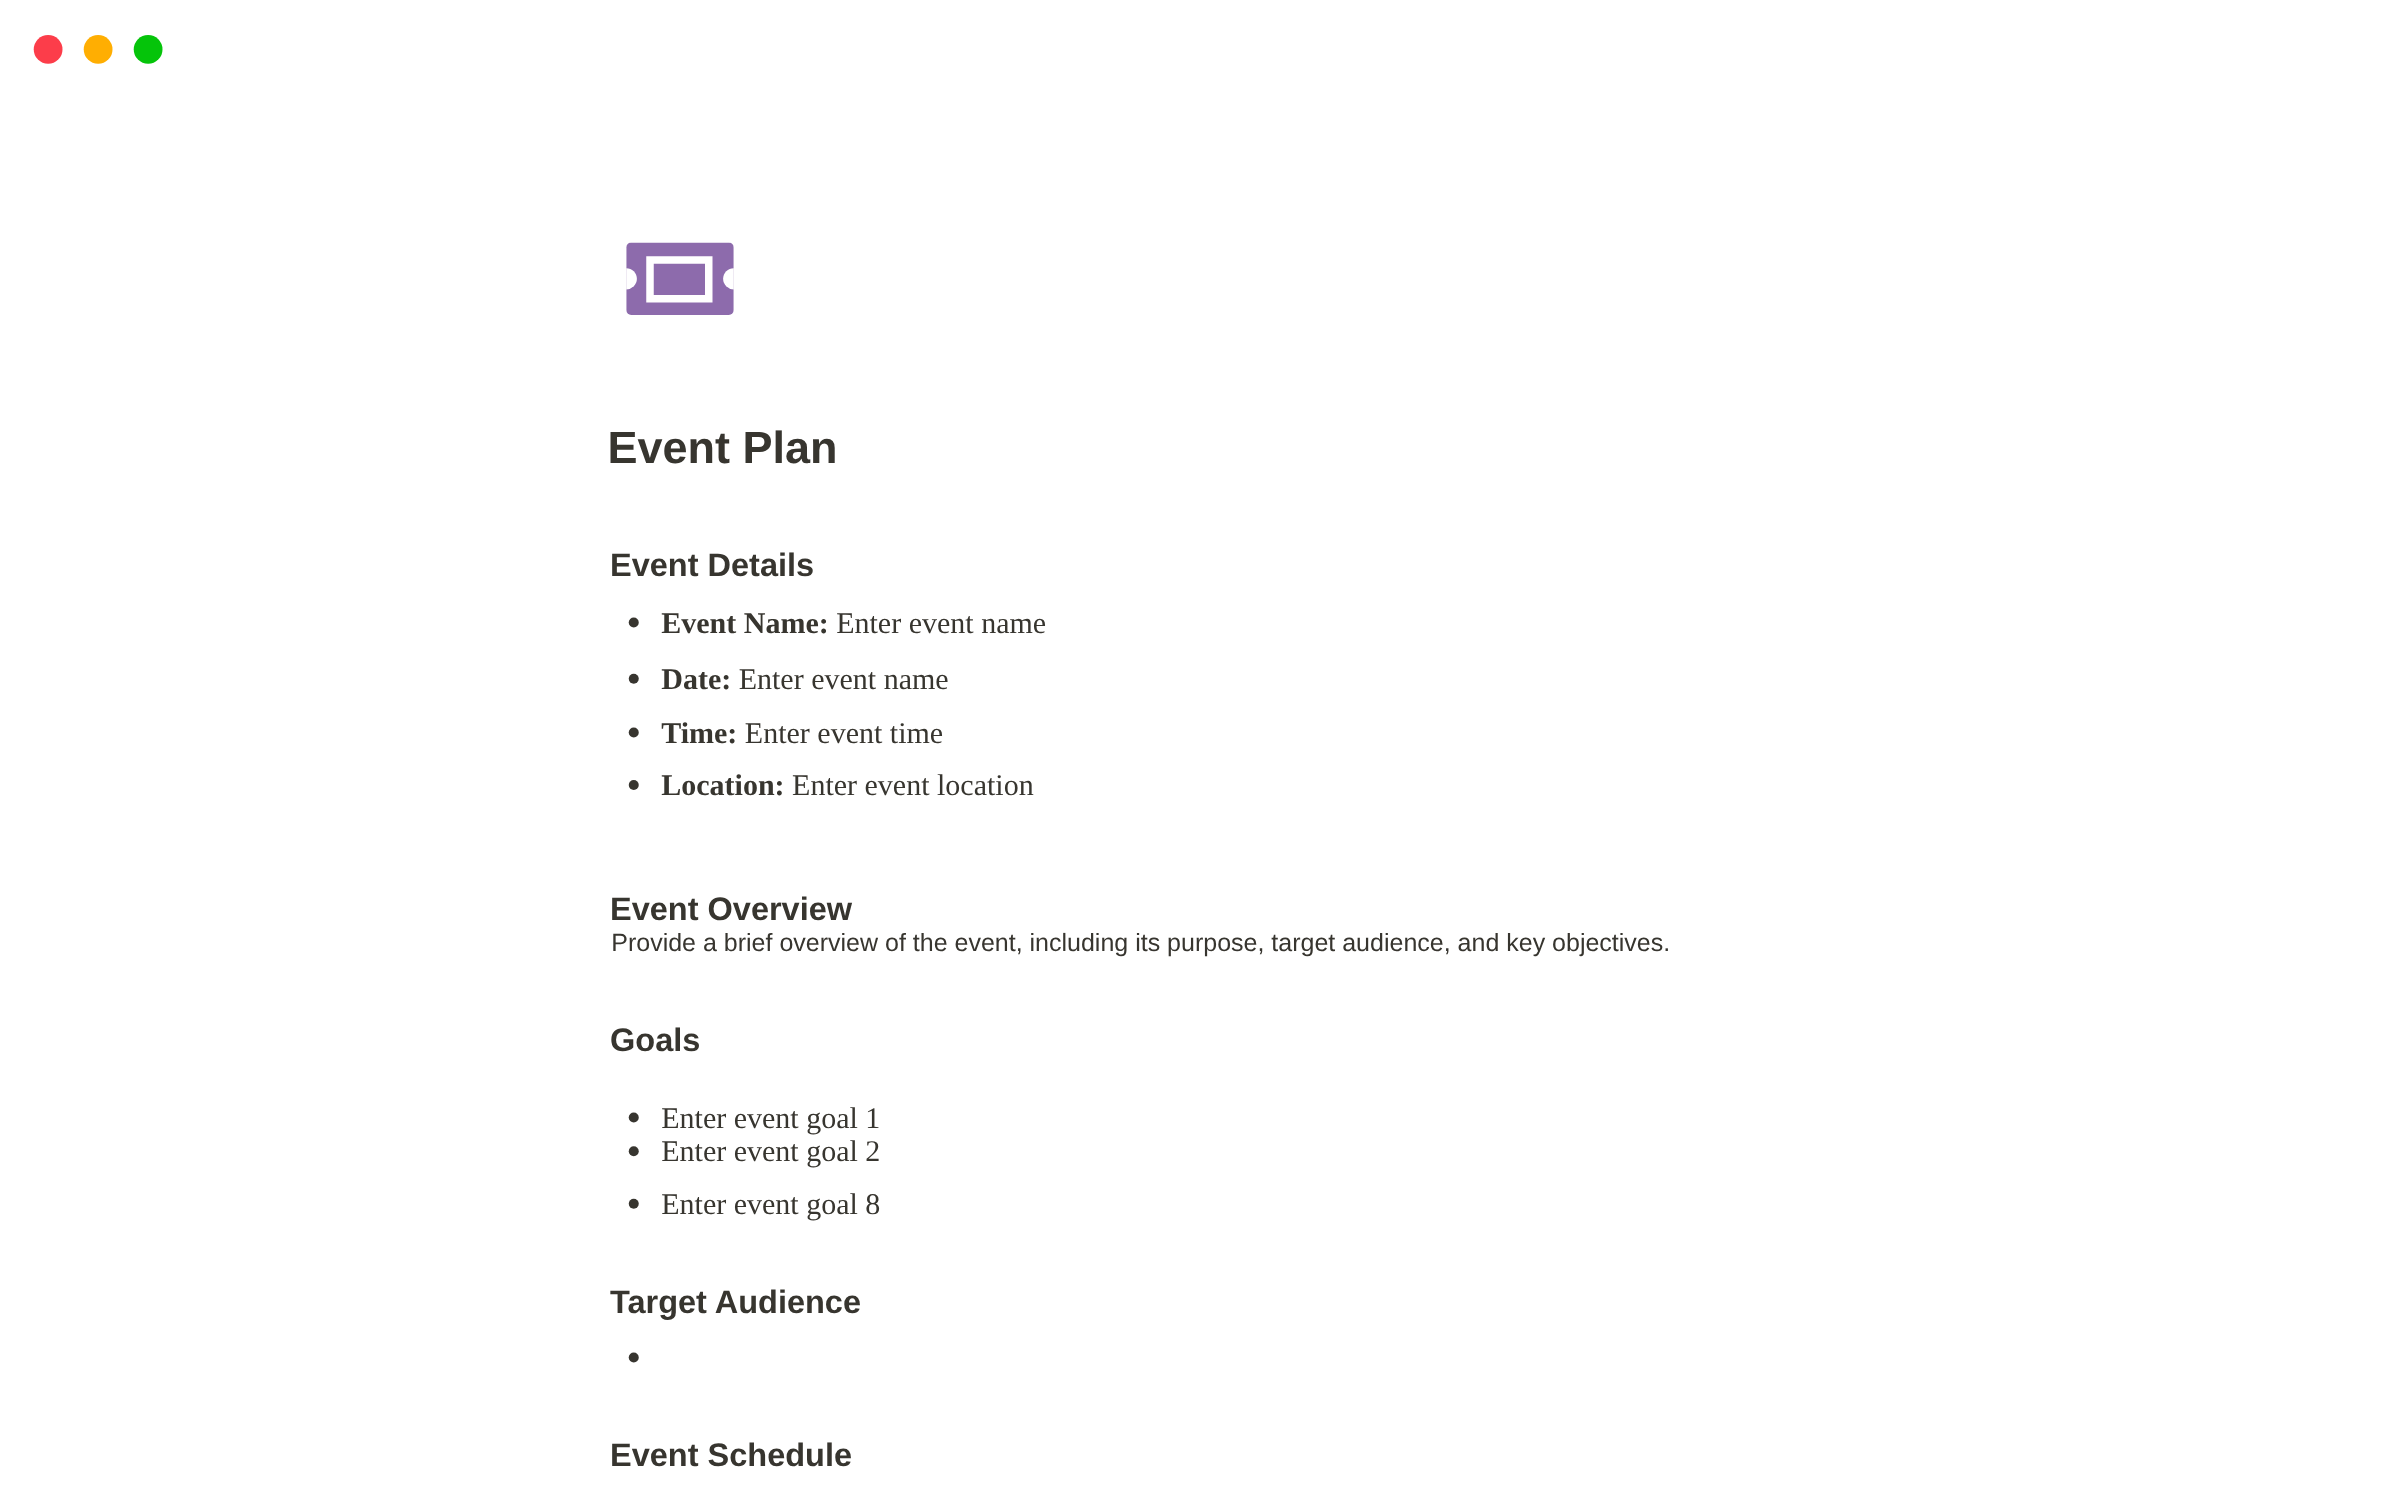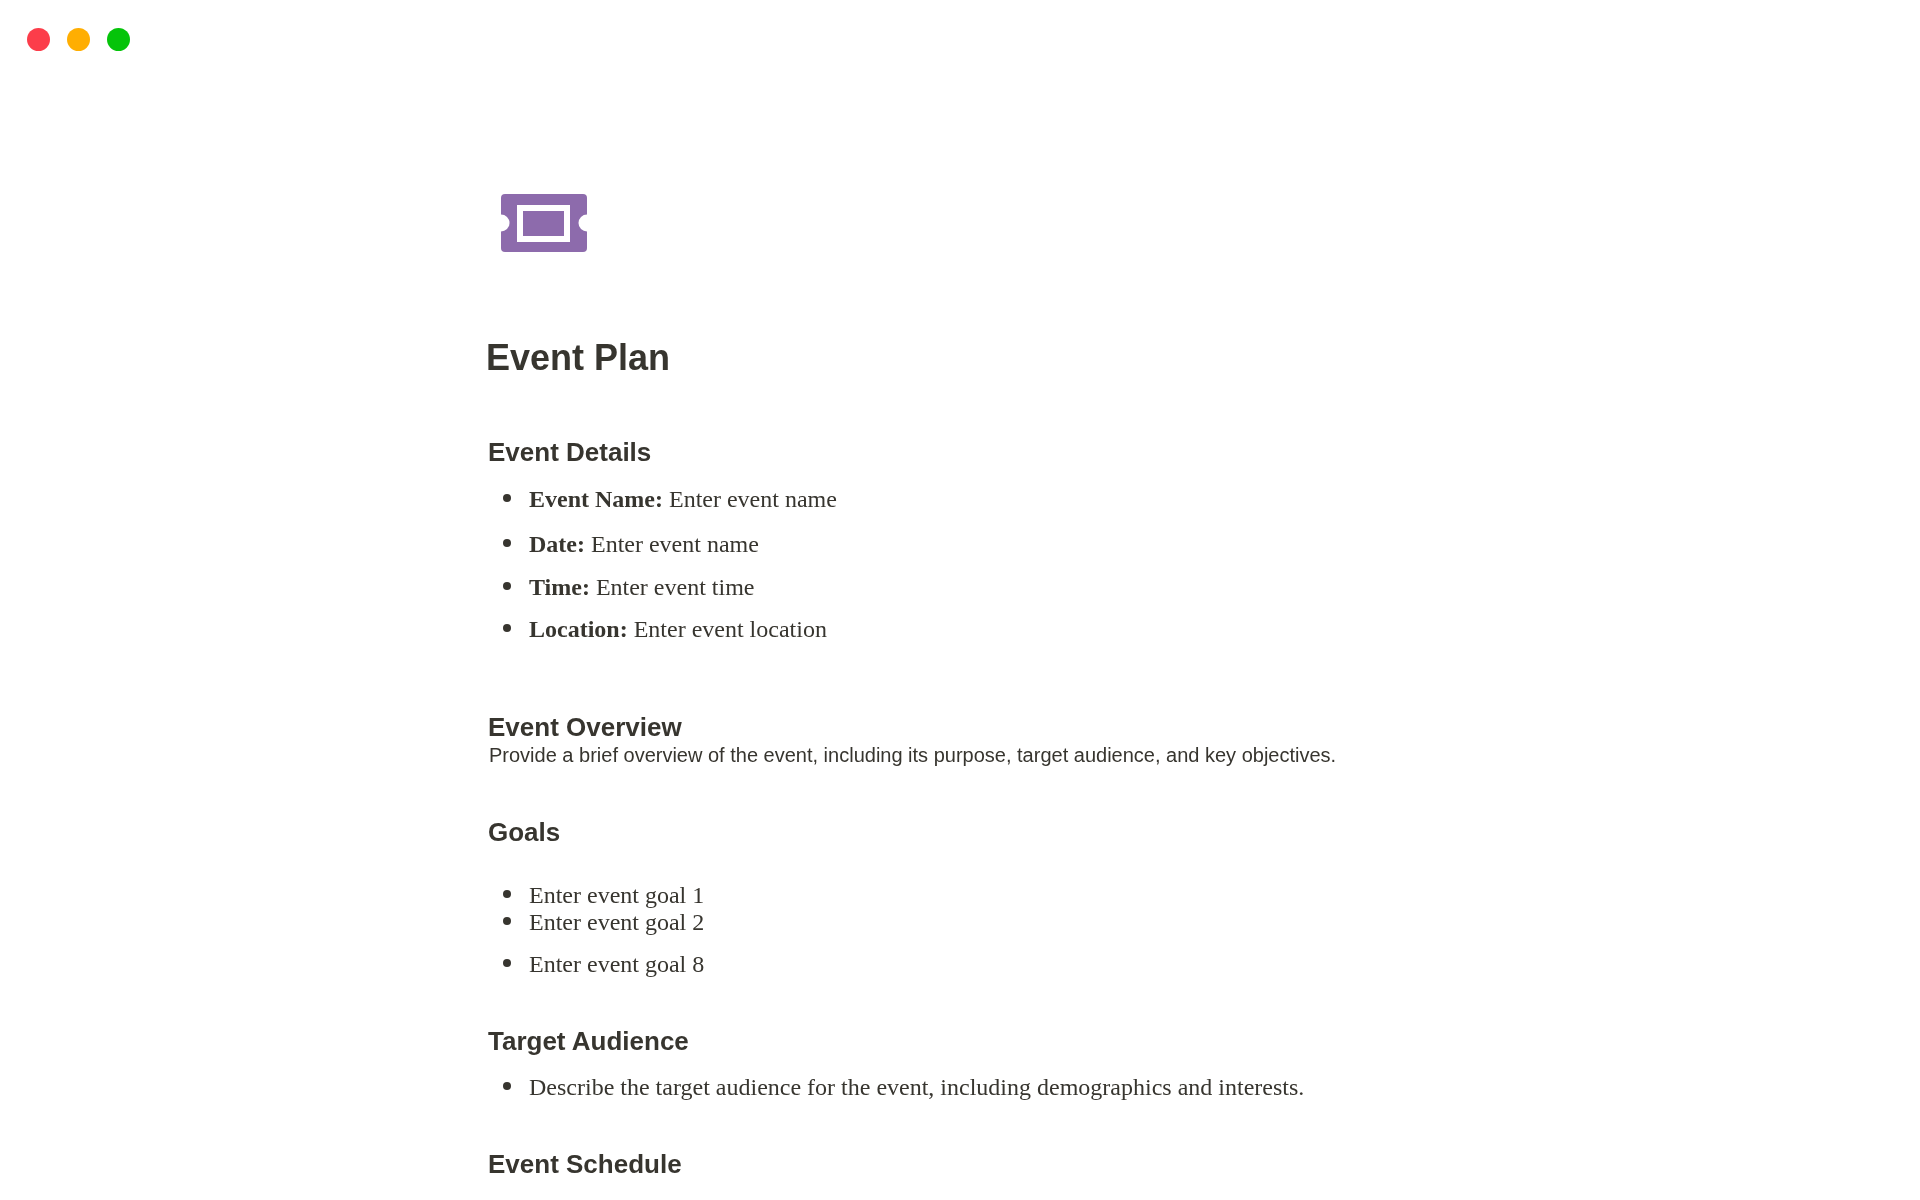--- a/index.html
+++ b/index.html
@@ -144,16 +144,15 @@
 </div>
 <div class="li li-g3">
   <span class="dot"></span>
   <span>Enter event goal 8</span>
 </div>
 
 <h2 class="section-heading h-audience">Target Audience</h2>
 
 <div class="li li-a1">
   <span class="dot"></span>
-  <span>Describe the target audience for the event, including demographics and interests.</span>
 </div>
 
 <h2 class="section-heading h-schedule">Event Schedule</h2>
 
 </body></html>

